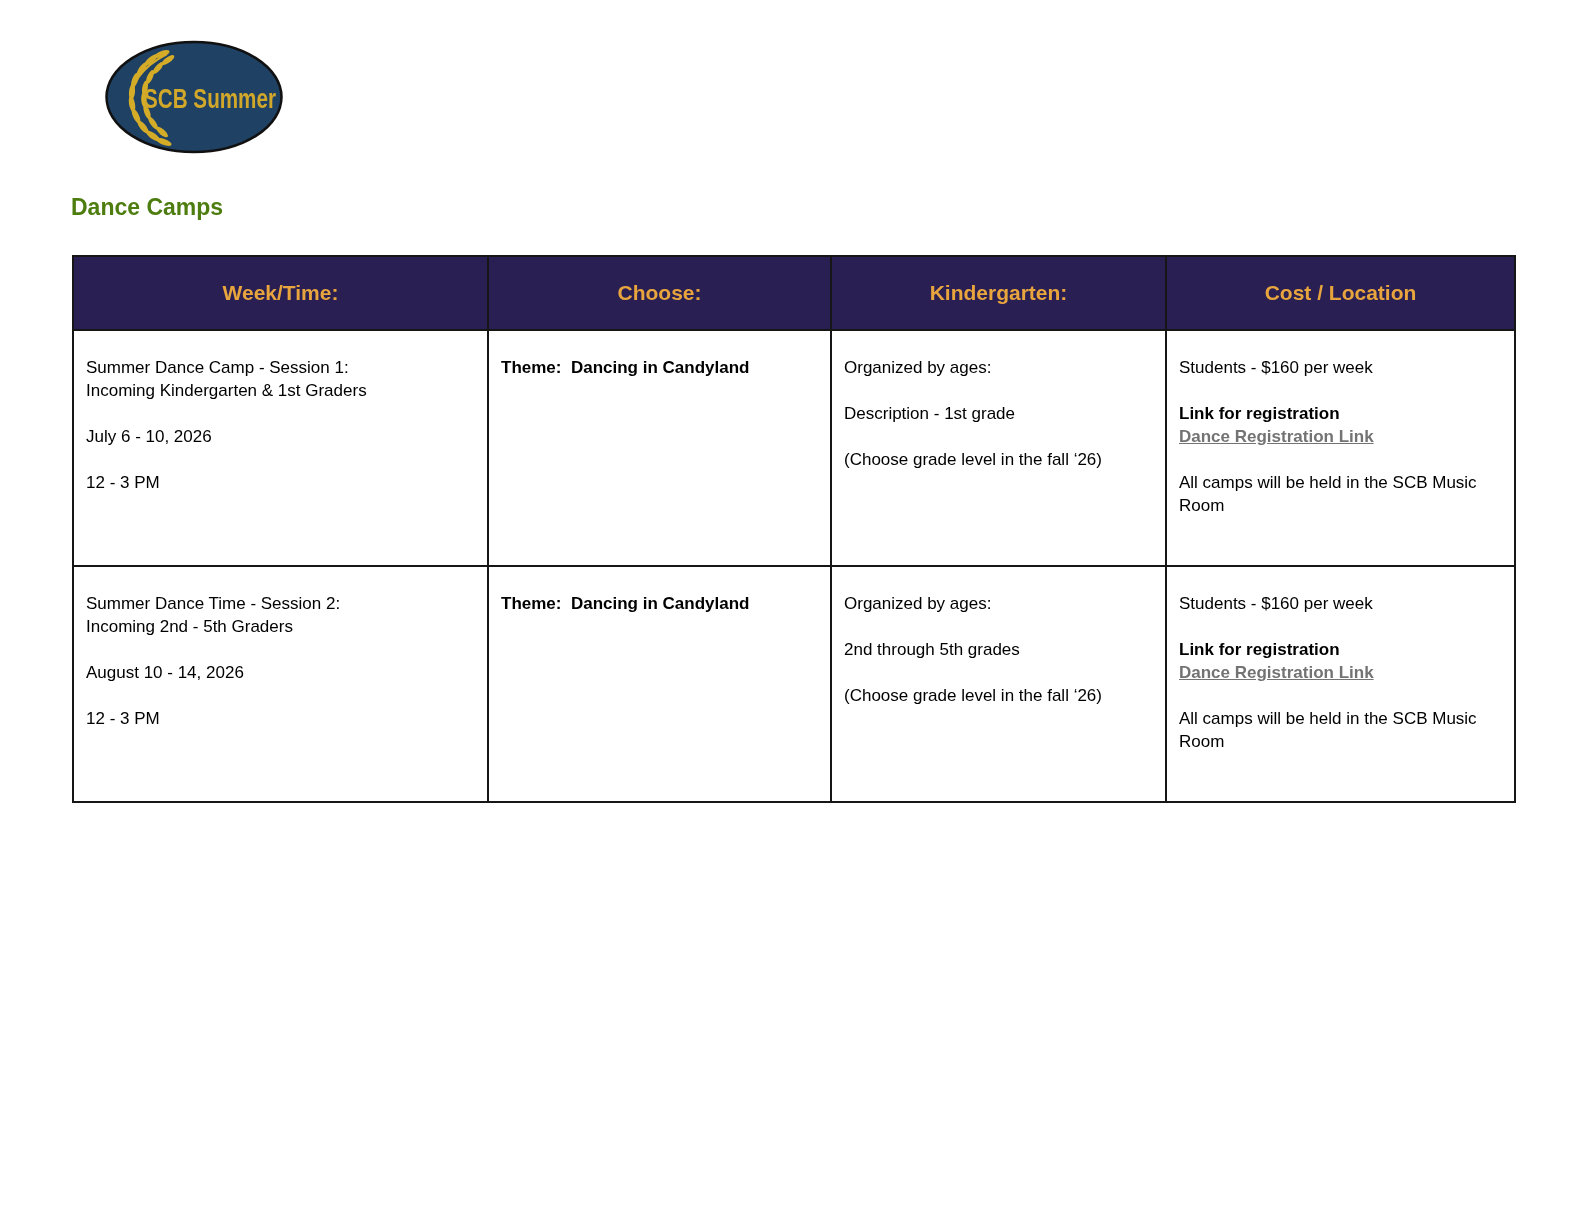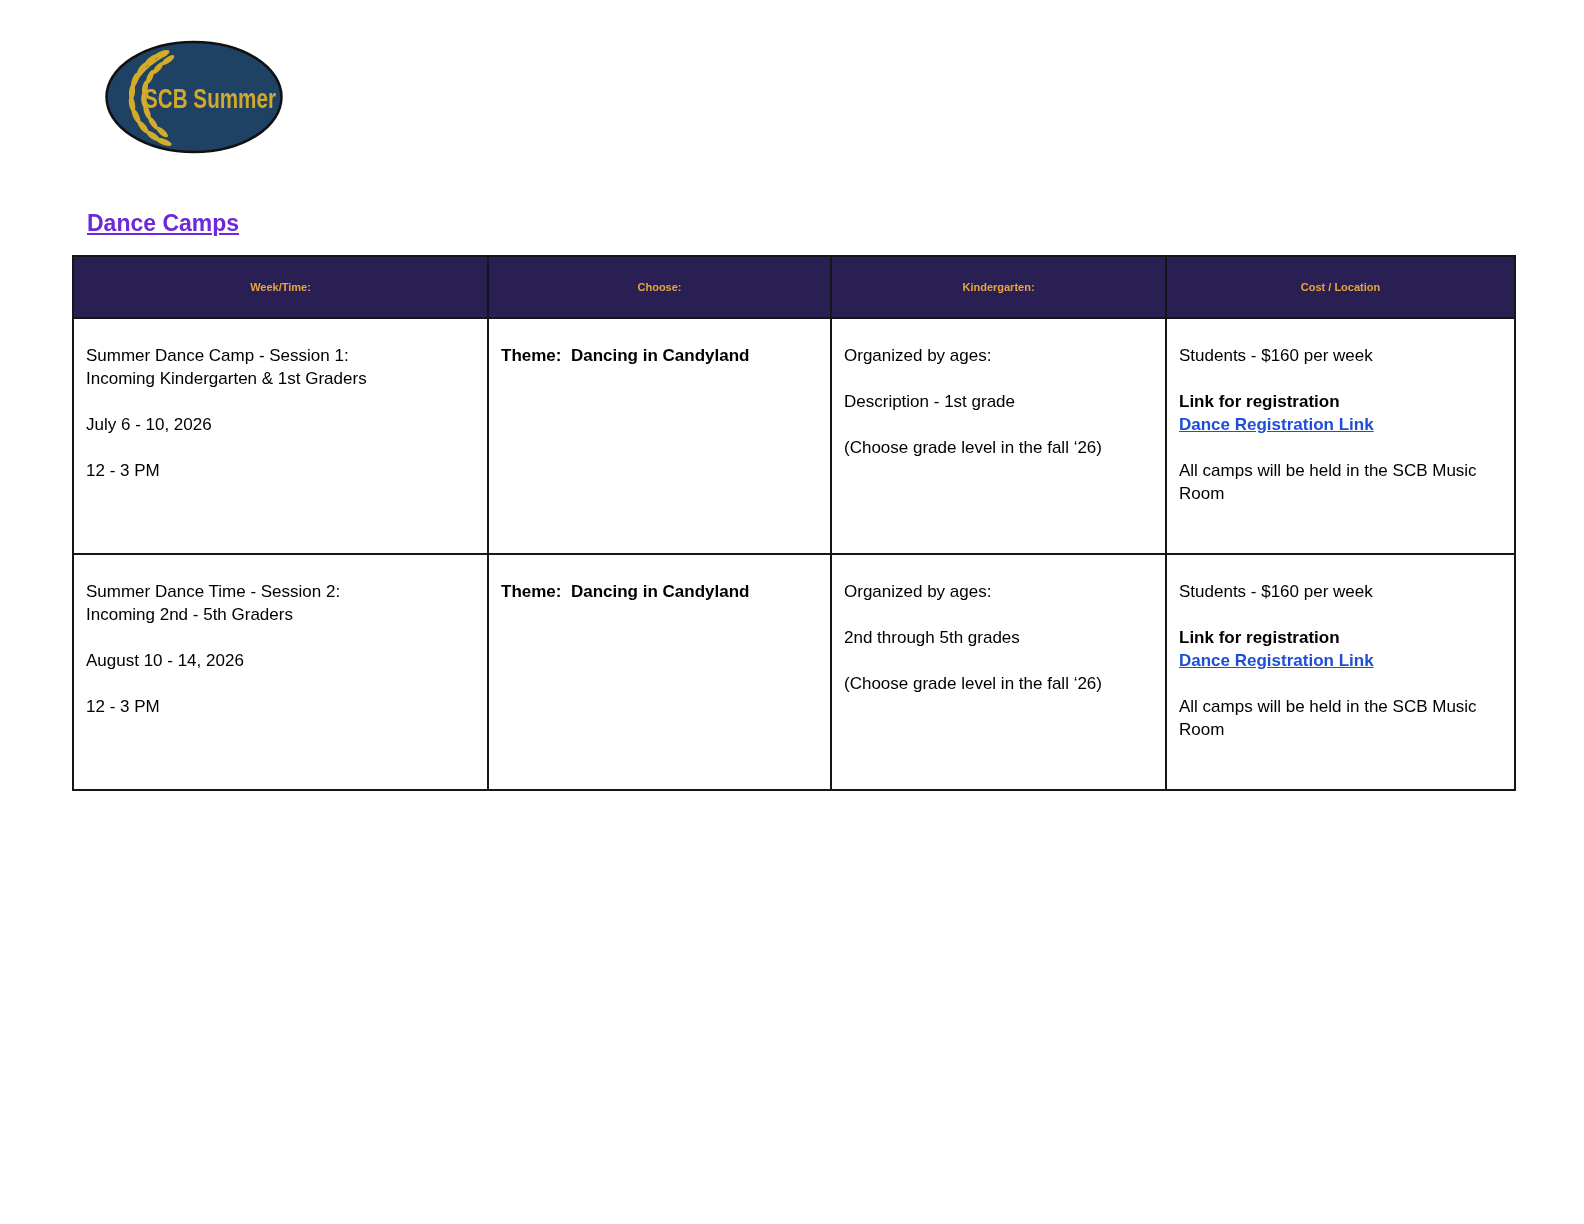--- a/index.html
+++ b/index.html
@@ -15,67 +15,66 @@
     position:absolute;
     left:104px;
     top:40px;
     width:181px;
     height:114px;
   }
   .heading{
     position:absolute;
     left:71px;
     top:194px;
-    margin:16px;
+    margin:0;
     font-size:23px;
     font-weight:bold;
-    color:#6d28d9;
-    text-decoration:underline;
+    color:#4d7c0f;
   }
   table.camps{
     position:absolute;
     left:72px;
     top:255px;
     width:1442px;
     border-collapse:collapse;
     table-layout:fixed;
   }
   .camps col.c1{width:415px}
   .camps col.c2{width:343px}
   .camps col.c3{width:335px}
   .camps col.c4{width:349px}
   .camps th, .camps td{
     border:2px solid #161616;
   }
   .camps th{
     background:#291F52;
     color:#E8A53E;
-    font-size:11px;
+    font-size:21px;
     font-weight:bold;
     height:40px;
-    padding:10px 4px;
+    padding:16px 4px;
   }
   .camps td{
     vertical-align:top;
     background:#ffffff;
     padding:25px 12px;
     font-size:17px;
     line-height:23px;
     color:#000000;
   }
   tr.r1{height:234px}
   tr.r2{height:180px}
   .para{
     margin:0 0 23px 0;
     white-space:pre-wrap;
   }
   .para.nogap{margin-bottom:0;}
   .bold{font-weight:bold;}
   .reg-link{
-    color:#1d4ed8;
+    color:#737373;
     font-weight:bold;
     cursor:pointer;
   }
 </style>
 </head>
 <body>
 
 <div class="page">
 
   <svg class="logo" viewBox="0 0 181 114" aria-hidden="true">

